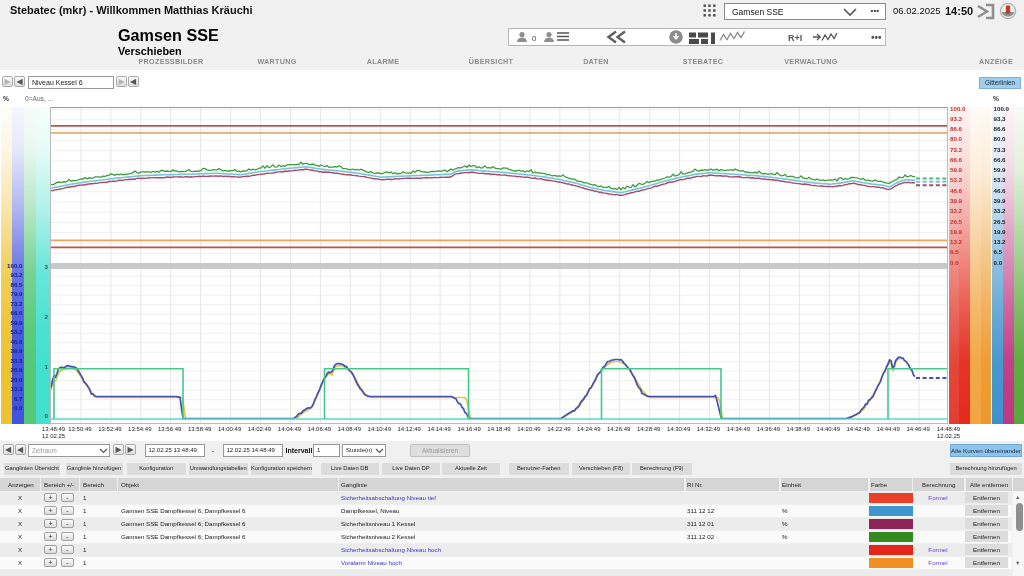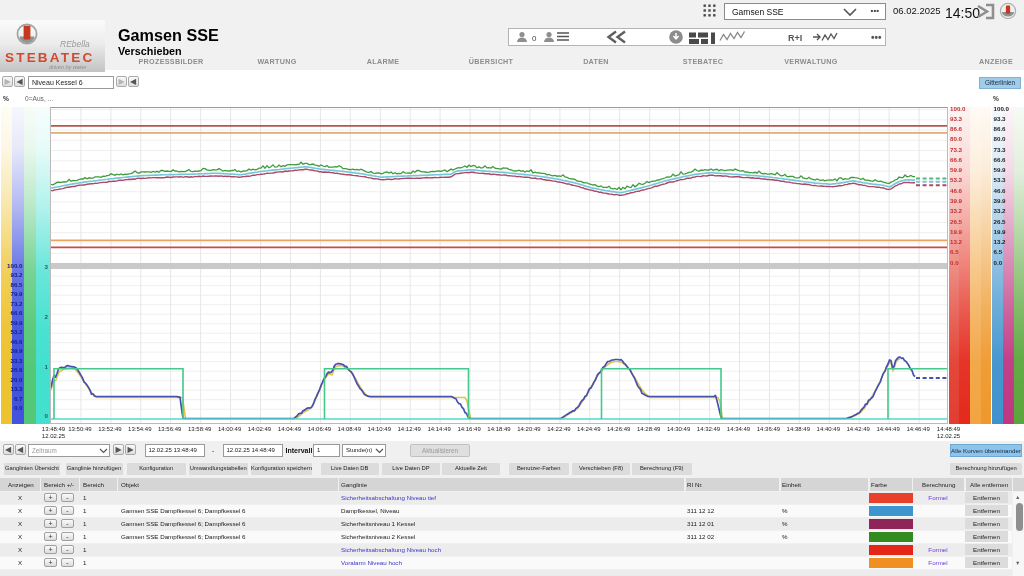--- a/index.html
+++ b/index.html
@@ -18,31 +18,22 @@
 .pm { position:absolute; top:1.2px; width:13px; height:9.5px; background:linear-gradient(#fbfbfb,#dcdcdc); border:1px solid #a0a0a0; border-radius:2px; font-size:7px; text-align:center; line-height:8px; color:#333; }
 .entf { background:#dcdcdc; top:0.5px; height:11px; line-height:11px; padding-top:0 !important; }
 .inp { position:absolute; background:#fff; border:1px solid #999; font-size:6px; color:#222; line-height:11px; padding-left:3px; white-space:nowrap; overflow:hidden; }
 .navbtn { position:absolute; width:11px; height:11px; background:linear-gradient(#fafafa,#dedede); border:1px solid #aaa; border-radius:2px; }
 .chev { position:absolute; font-size:8px; color:#444; }
 </style></head>
 <body>
 <div id="page">
 
 <div class="abs" style="left:0;top:0;width:1024px;height:70px;background:#f1f1f1"></div>
-
-<div class="abs" style="left:0;top:20px;width:105px;height:52px;background:linear-gradient(180deg,#fbfbfb 0%,#ececec 45%,#c3c3c3 100%)">
-  <svg width="105" height="52">
-    <circle cx="27" cy="14" r="9.6" fill="none" stroke="#a3a3a3" stroke-width="1.7"></circle>
-    <path d="M19.5,16.5 a7.5,6.5 0 0 0 15,0 z" fill="#8d9692"></path>
-    <rect x="23.6" y="5.8" width="6.8" height="13.6" rx="0.8" fill="#c8381e"></rect>
-    <text x="60" y="27" font-size="8.5" font-style="italic" fill="#9a9a9a" font-family="Liberation Sans">REbella</text>
-    <text x="5" y="42" font-size="13.5" font-weight="bold" fill="#d2492e" letter-spacing="2.2" font-family="Liberation Sans">STEBATEC</text>
-    <text x="49" y="49" font-size="5.5" font-style="italic" fill="#8f8f8f" font-family="Liberation Sans">driven by water</text>
-  </svg>
-</div>
+<div class="abs" style="left:10px;top:4px;font-size:11px;font-weight:bold;color:#111">Stebatec (mkr) - Willkommen Matthias Kräuchi</div>
+
 
 <div class="abs" style="left:118px;top:26px;font-size:16.2px;font-weight:bold;color:#000">Gamsen SSE</div>
 <div class="abs" style="left:118px;top:45px;font-size:10.8px;font-weight:bold;color:#000">Verschieben</div>
 
 <div class="mi" style="left:101px">PROZESSBILDER</div>
 <div class="mi" style="left:207px">WARTUNG</div>
 <div class="mi" style="left:313px">ALARME</div>
 <div class="mi" style="left:421px">ÜBERSICHT</div>
 <div class="mi" style="left:526px">DATEN</div>
 <div class="mi" style="left:633px">STEBATEC</div>
@@ -97,21 +88,21 @@
   </g>
 </svg>
 <div class="abs" style="left:724px;top:3px;width:162px;height:17px;background:#fff;border:1px solid #8a8a8a">
   <div style="position:absolute;left:7px;top:3px;font-size:8.5px;color:#111">Gamsen SSE</div>
   <svg style="position:absolute;right:28px;top:4px" width="14" height="9">
         <path d="M1,1 l6,6 l6,-6" stroke="#555" stroke-width="1.6" fill="none"></path>
       </svg>
   <div style="position:absolute;right:6px;top:2px;font-size:8px;color:#444;font-weight:bold">•••</div>
 </div>
 <div class="abs" style="left:893px;top:5px;font-size:9.5px;color:#111">06.02.2025</div>
-<div class="abs" style="left:945px;top:5px;font-size:14px;font-weight:normal;color:#111">14:50</div>
+<div class="abs" style="left:945px;top:5px;font-size:11px;font-weight:bold;color:#111">14:50</div>
 <svg class="abs" style="left:975px;top:3px" width="21" height="17">
   <path d="M3,3 l9,5.5 l-9,5.5" stroke="#8f8f8f" stroke-width="2.6" fill="none"></path>
   <path d="M11,2 h7 v13 h-7" stroke="#8f8f8f" stroke-width="2.6" fill="none"></path>
 </svg>
 <svg class="abs" style="left:999px;top:2px" width="18" height="18">
   <circle cx="9" cy="9" r="7.6" fill="#efefef" stroke="#b0b0b0" stroke-width="1.3"></circle>
   <path d="M2.8,10 a6.3,5.4 0 0 0 12.4,0 z" fill="#8a9290"></path>
   <rect x="6.9" y="3.6" width="4.2" height="8.2" rx="1" fill="#c8381e"></rect>
 </svg>
 

